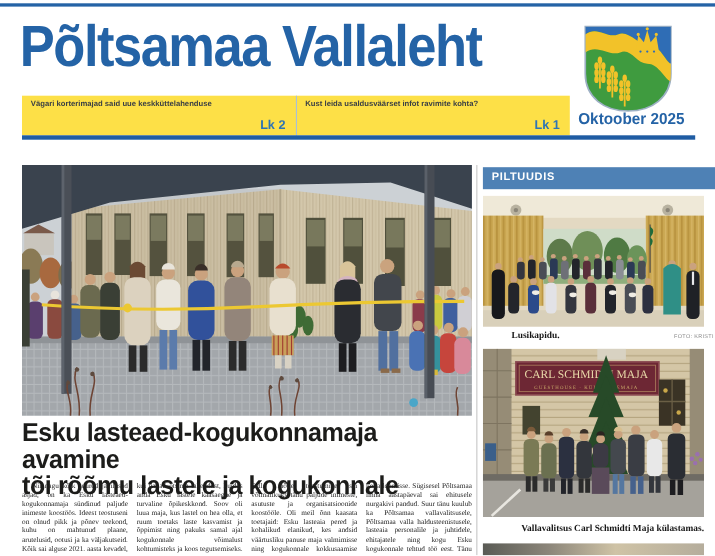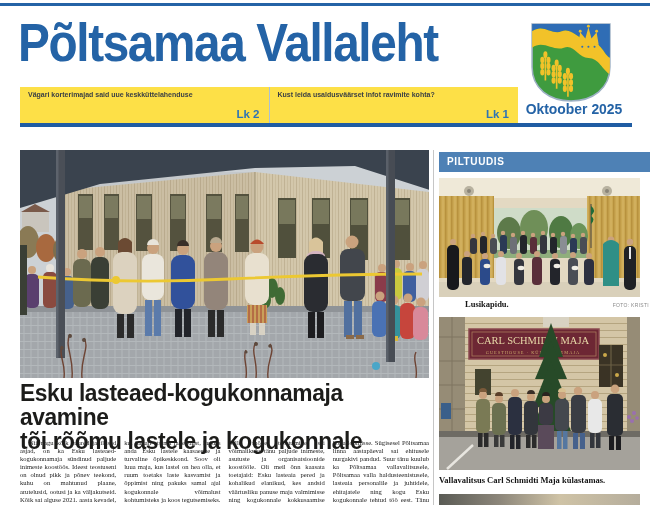--- a/index.html
+++ b/index.html
@@ -27,21 +27,21 @@
         text-align:justify;color:#222;text-indent:9px;}
   .sidebar-divider{left:433px;top:150px;width:1px;height:355px;background:#c6c6c6;}
   .piltuudis-bar{left:439px;top:152px;width:225px;height:20px;background:#4e81b5;color:#ffffff;
         font-size:10px;font-weight:bold;line-height:20px;padding-left:8px;letter-spacing:.6px;box-sizing:border-box;}
   .sphoto1{left:439px;top:178px;width:201px;height:119px;}
   .caption-row{left:465px;top:299px;width:201px;display:flex;justify-content:space-between;align-items:baseline;}
   .caption{font-family:"Liberation Serif",serif;font-weight:bold;font-size:8.5px;color:#151515;}
   .credit{font-size:5px;color:#8a8a8a;letter-spacing:.3px;}
   .sphoto2{left:439px;top:317px;width:201px;height:153px;}
   .caption2{left:439px;top:475px;width:201px;font-family:"Liberation Serif",serif;font-weight:bold;
-        font-size:8.5px;color:#151515;}
+        font-size:8.5px;color:#151515;text-align:right;}
   .sphoto3{left:439px;top:494px;width:201px;height:11px;background:linear-gradient(90deg,#5a5b55 0%,#8c867a 30%,#cfc3a6 60%,#b5ad9c 100%);}
 </style>
 </head>
 <body>
 
 <div class="page">
 
   <div class="abs top-rule"></div>
 
   <div class="abs masthead-title">Põltsamaa Vallaleht</div>

